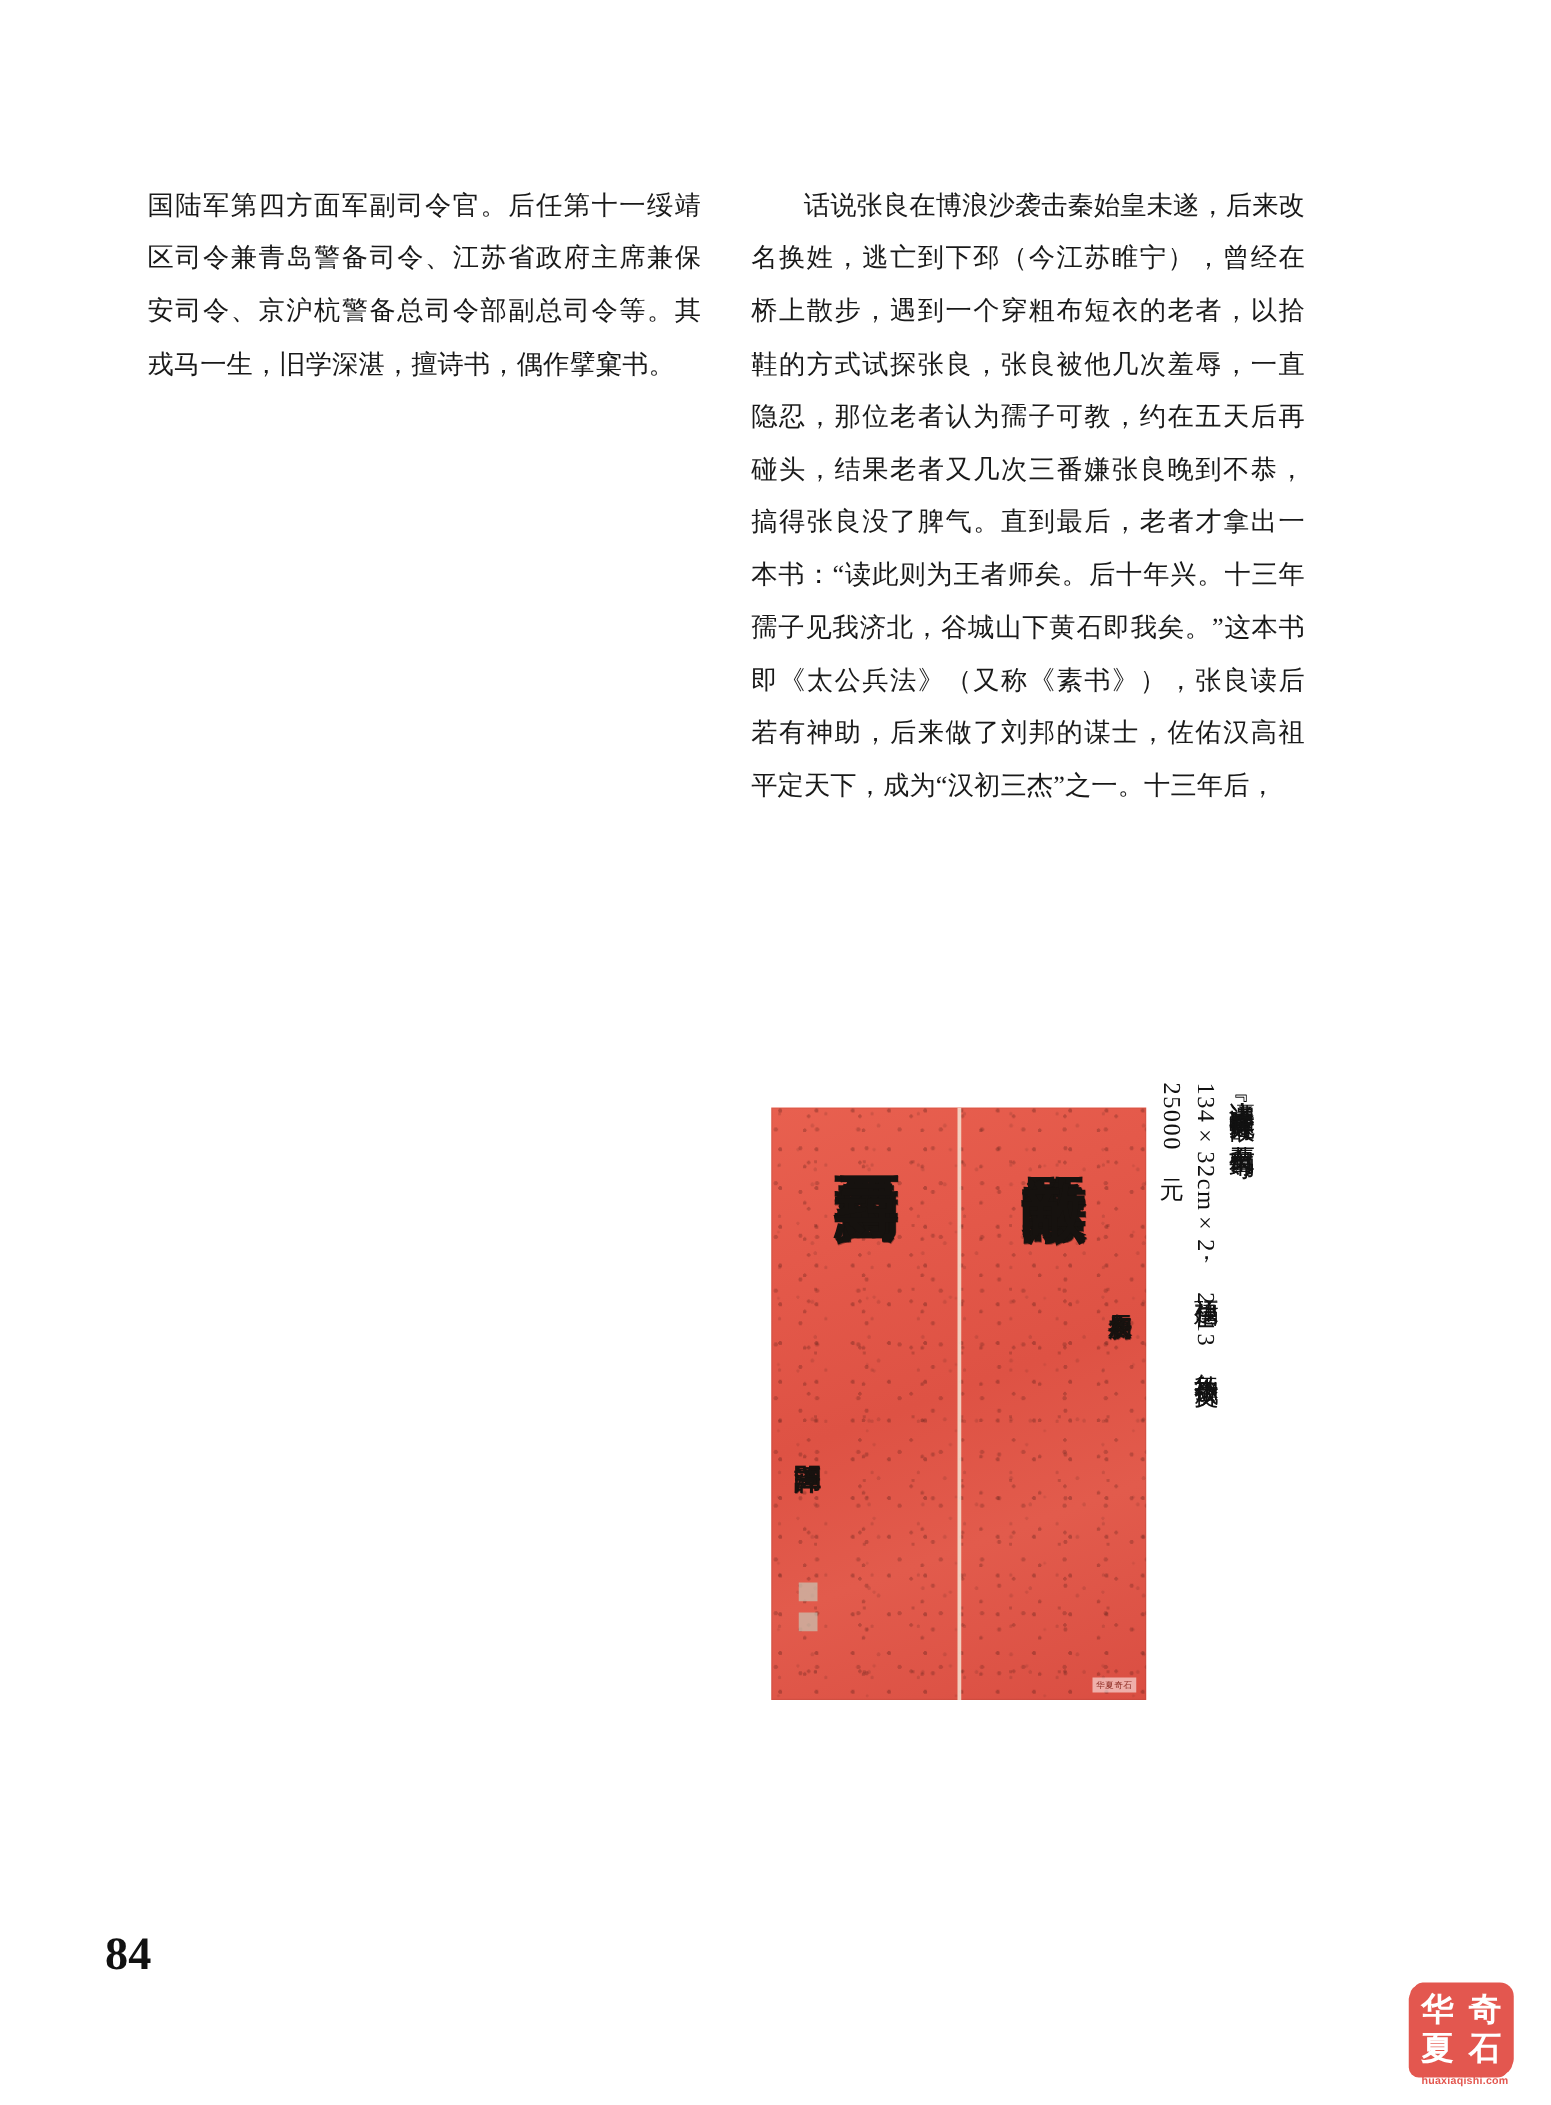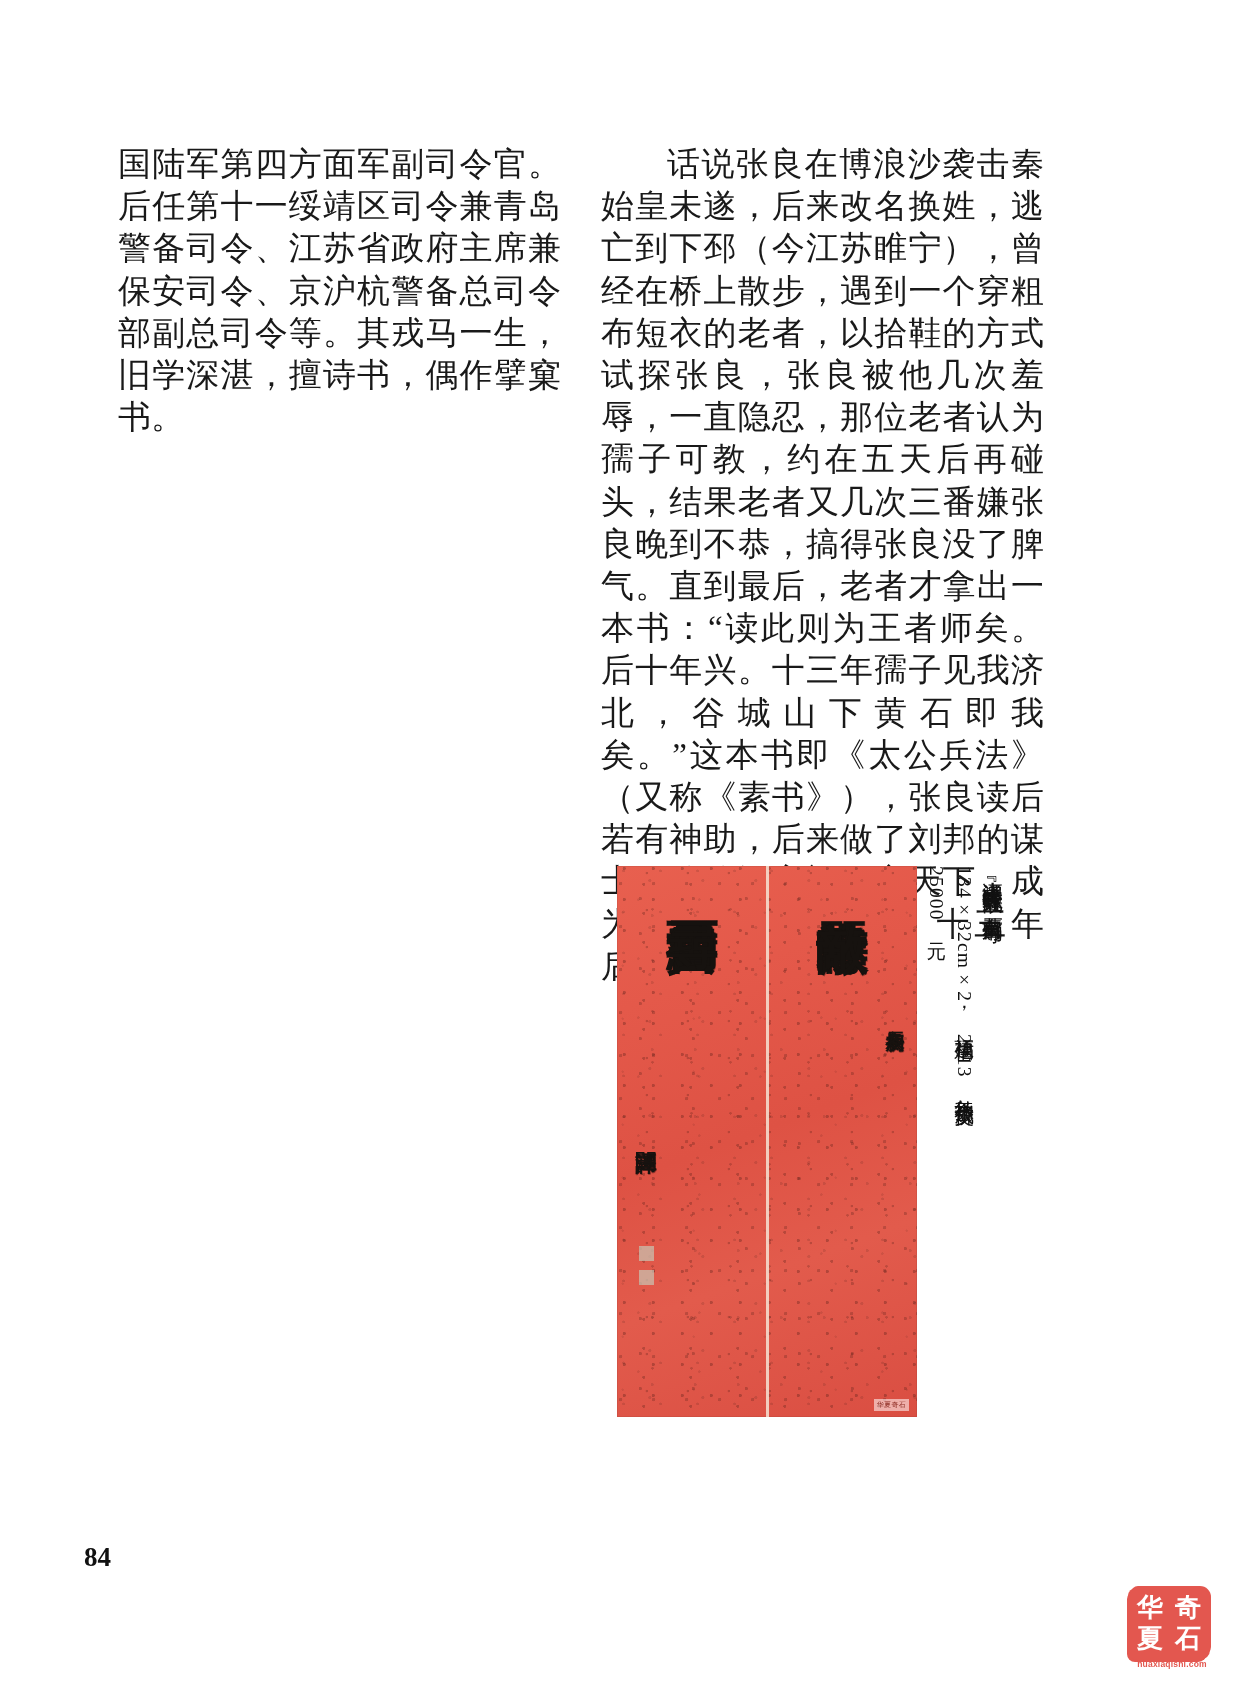--- a/index.html
+++ b/index.html
@@ -21,21 +21,21 @@
     width: 1241px;
     height: 1684px;
     background: #fff;
   }
 
   
   .col {
     position: absolute;
     top: 143px;
     width: 443px;
-    font-size: 33px;
+    font-size: 21px;
     line-height: 42.2px;
     color: #191919;
     text-align: justify;
     text-justify: inter-character;
     letter-spacing: 0.1px;
   }
   .col-left  { left: 118px; }
   .col-right { left: 601px; }
 
   .para {
@@ -43,23 +43,23 @@
     text-indent: 2em;
     text-align: justify;
     text-justify: inter-character;
   }
   .para.noindent { text-indent: 0; }
 
   
   .figure {
     position: absolute;
     left: 617px;
-    top: 866px;
+    top: 886px;
     width: 300px;
-    height: 551px;
+    height: 474px;
     text-decoration: underline;
   }
   .artwork {
     position: absolute;
     inset: 0;
     background:
       radial-gradient(circle at 18% 12%, rgba(0,0,0,.11) 0 1.2px, transparent 1.6px),
       radial-gradient(circle at 62% 31%, rgba(0,0,0,.10) 0 1.4px, transparent 1.8px),
       radial-gradient(circle at 35% 57%, rgba(0,0,0,.09) 0 1.1px, transparent 1.5px),
       radial-gradient(circle at 82% 74%, rgba(0,0,0,.10) 0 1.3px, transparent 1.7px),
@@ -184,21 +184,21 @@
   }
   .cap-title { font-size: 20.5px; }
   .cap-meta  { font-size: 19.5px; }
   .cap-price { font-size: 19.5px; }
 
   
   .page-number {
     position: absolute;
     left: 84px;
     top: 1542px;
-    font-size: 27px;
+    font-size: 37px;
     font-weight: 700;
     color: #111;
     font-family: "Liberation Serif", "DejaVu Serif", serif;
   }
 
   
   .logo {
     position: absolute;
     left: 1128px;
     top: 1588px;

